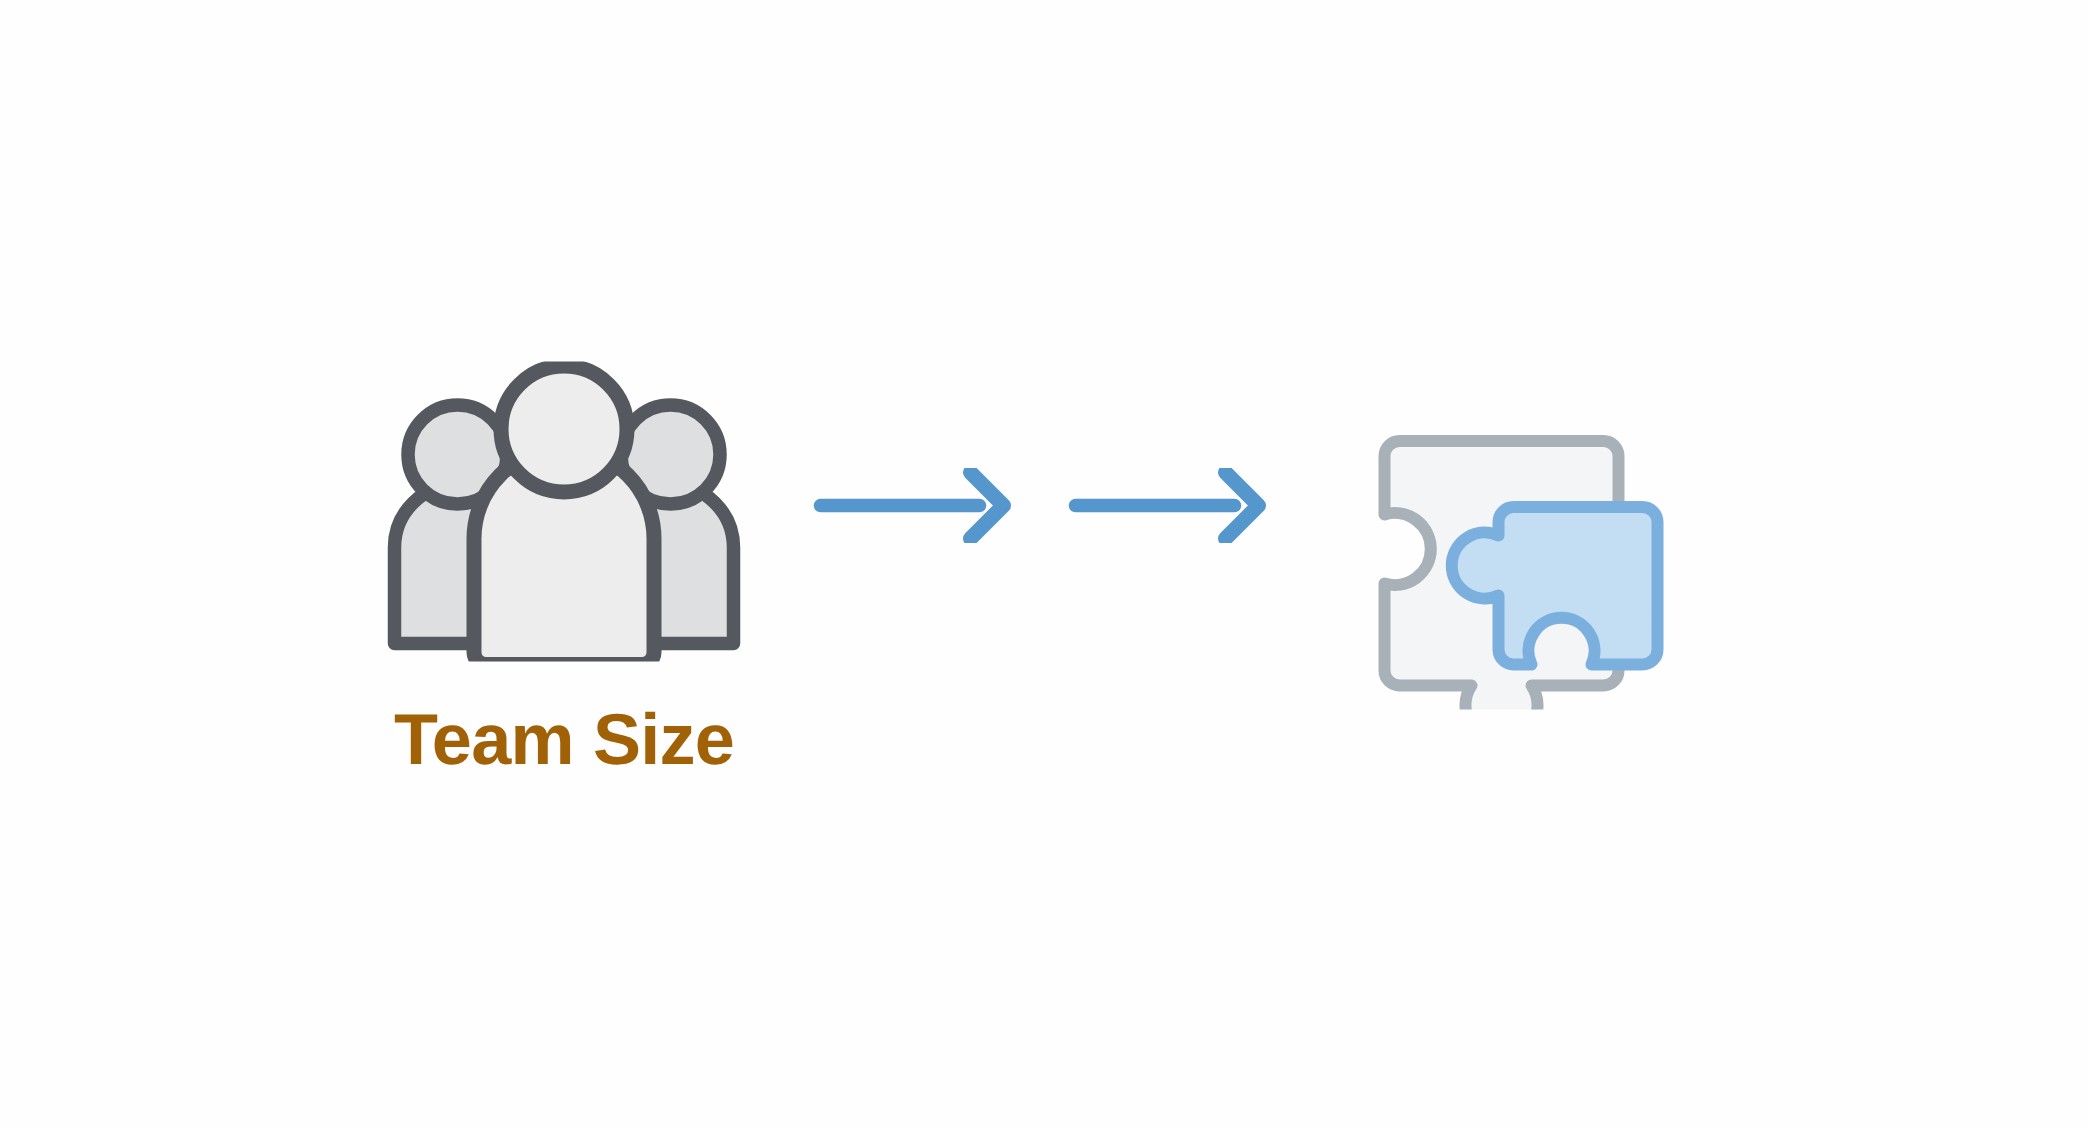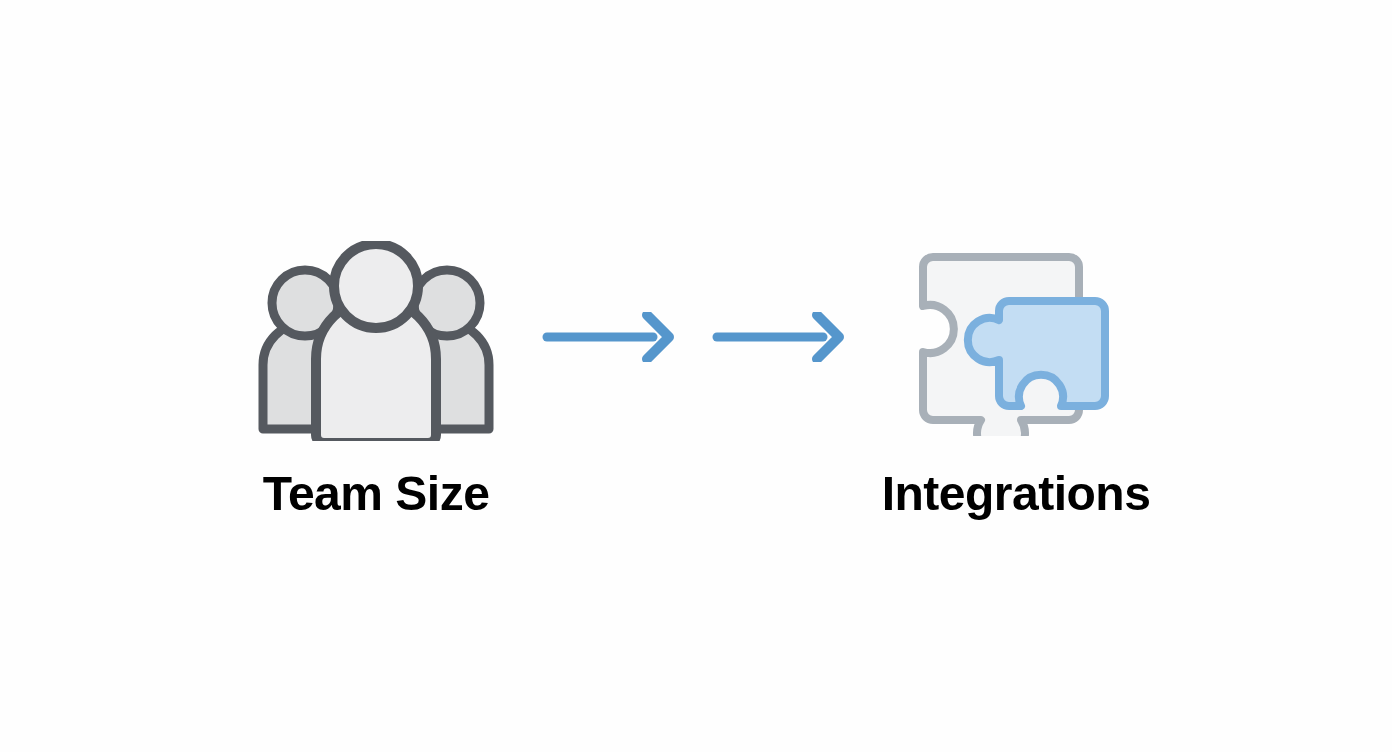--- a/index.html
+++ b/index.html
@@ -48,21 +48,21 @@
     display: flex;
     align-items: center;
     justify-content: center;
   }
 
   .step-label {
     margin-top: 26px;
     font-family: "Liberation Sans", sans-serif;
     font-size: 48px;
     font-weight: bold;
-    color: #000000;
+    color: #a16207;
     letter-spacing: -0.5px;
     white-space: nowrap;
     line-height: 1;
     text-align: center;
   }
 
   .connector {
     width: 170px;
     display: flex;
     align-items: center;
@@ -151,17 +151,16 @@
             a10 10 0 0 1 -10 10
             L 152 180
             a22 22 0 1 0 -40 0
             L 100 180
             a10 10 0 0 1 -10 -10
             L 90 134
             a22 22 0 1 1 0 -40
             Z" fill="#c3ddf3" stroke="#7bb0de" stroke-width="8" stroke-linejoin="round"></path>
         </svg>
       </div>
-      <div class="step-label">Integrations</div>
     </div>
 
   </div>
 </div>
 
 </body></html>

